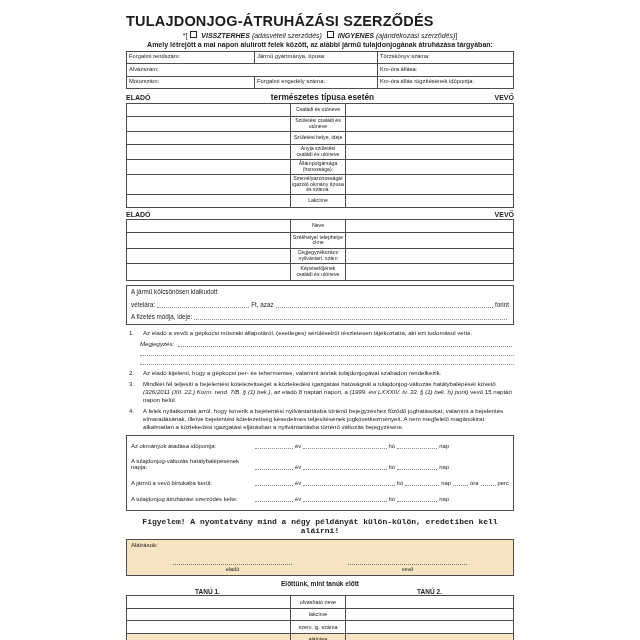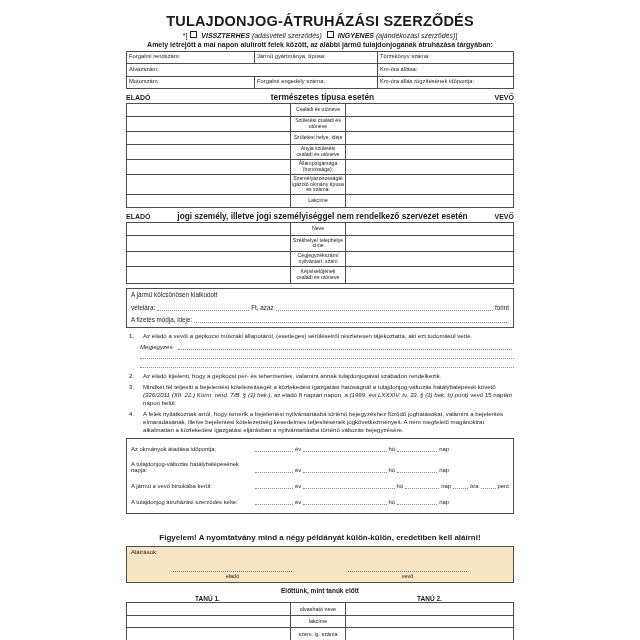--- a/index.html
+++ b/index.html
@@ -3,21 +3,21 @@
 <meta charset="utf-8">
 <style>
   html,body{margin:0;padding:0;}
   body{
     width:640px;height:640px;background:#ffffff;
     font-family:"Liberation Sans", sans-serif;color:#1c1c1c;
     overflow:hidden;
   }
   .sheet{width:388px;margin:0 auto;padding-top:13px;}
 
-  .title{text-align:center;font-weight:bold;font-size:14.5px;letter-spacing:.2px;}
+  .title{text-align:left;font-weight:bold;font-size:14.5px;letter-spacing:.2px;}
   .typeline{text-align:center;font-size:7px;margin-top:2px;white-space:nowrap;}
   .typeline .b{font-weight:bold;font-style:italic;}
   .typeline .i{font-style:italic;}
   .cb{display:inline-block;width:5px;height:5px;border:1px solid #222;vertical-align:-0.5px;margin:0 2px 0 3px;}
   .intro{text-align:center;font-weight:bold;font-size:7px;margin-top:2px;margin-bottom:3px;}
 
   .tbl{border:1px solid #4d4d4d;}
   .vt-row{display:grid;grid-template-columns:128px 123px 1fr;border-bottom:1px solid #4d4d4d;height:11.5px;}
   .vt-row:last-child{border-bottom:none;}
   .vt-row>div{border-right:1px solid #4d4d4d;font-size:5.8px;padding:1.5px 0 0 2px;overflow:hidden;}
@@ -48,21 +48,21 @@
   .dotfull{margin:6px 0 0 14px;border-bottom:1px dotted #8a8a8a;height:2px;}
 
   .datebox{border:1px solid #4d4d4d;margin-top:4px;padding:6px 4px 8px;}
   .drow{display:flex;align-items:flex-end;font-size:5.9px;}
   .drow + .drow{margin-top:9px;}
   .dlbl{width:122px;flex:none;}
   .f1{width:38px;} .f3{width:40px;} .f3s{width:34px;} .f4{width:15px;} .f5{width:15px;}
   .tail{width:60px;}
   .unit{white-space:nowrap;}
 
-  .attention{text-align:center;font-weight:bold;font-size:8px;margin-top:19px;}
+  .attention{text-align:center;font-weight:bold;font-size:8px;margin-top:6px;font-family:Liberation Mono, monospace;}
 
   .sigbox{border:1px solid #4d4d4d;background:#f7e4c2;margin-top:4px;height:31px;padding:2px 4px;font-size:6px;}
   .siglines{display:flex;margin-top:11px;padding:0 42px;gap:56px;}
   .sigcol{flex:1;text-align:center;}
   .sigline{border-bottom:1px dotted #777;height:5px;}
   .sigsub{font-size:5.5px;margin-top:1px;}
 
   .elottunk{text-align:center;font-weight:bold;font-size:6.5px;margin-top:4px;}
   .tanu-head{display:flex;font-weight:bold;font-size:6.5px;margin-top:1px;}
   .tanu-head .t1{width:163px;text-align:center;}
@@ -147,21 +147,20 @@
       </div>
     <div class="pt-row h13">
         <div></div>
         <div class="lbl">Lakcíme</div>
         <div></div>
       </div>
   </div>
 
   <div class="sec-head">
     <span class="side">ELADÓ</span>
-    <span class="mid">jogi személy, illetve jogi személyiséggel nem rendelkező szervezet esetén</span>
     <span class="side">VEVŐ</span>
   </div>
   <div class="tbl">
     <div class="pt-row h13">
         <div></div>
         <div class="lbl">Neve</div>
         <div></div>
       </div>
     <div class="pt-row h15">
         <div></div>

